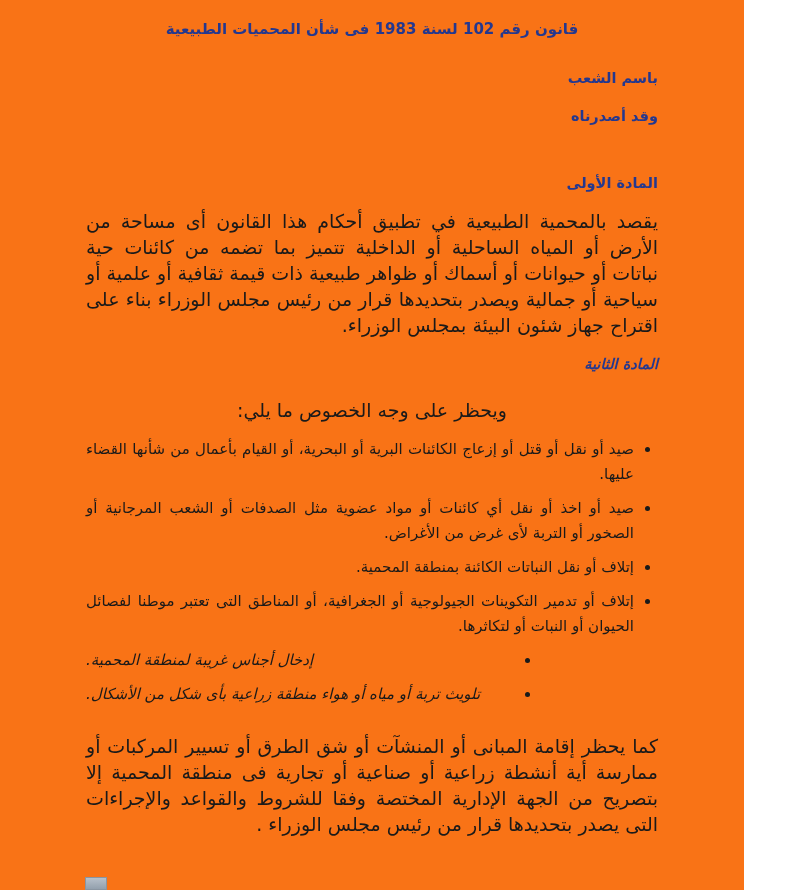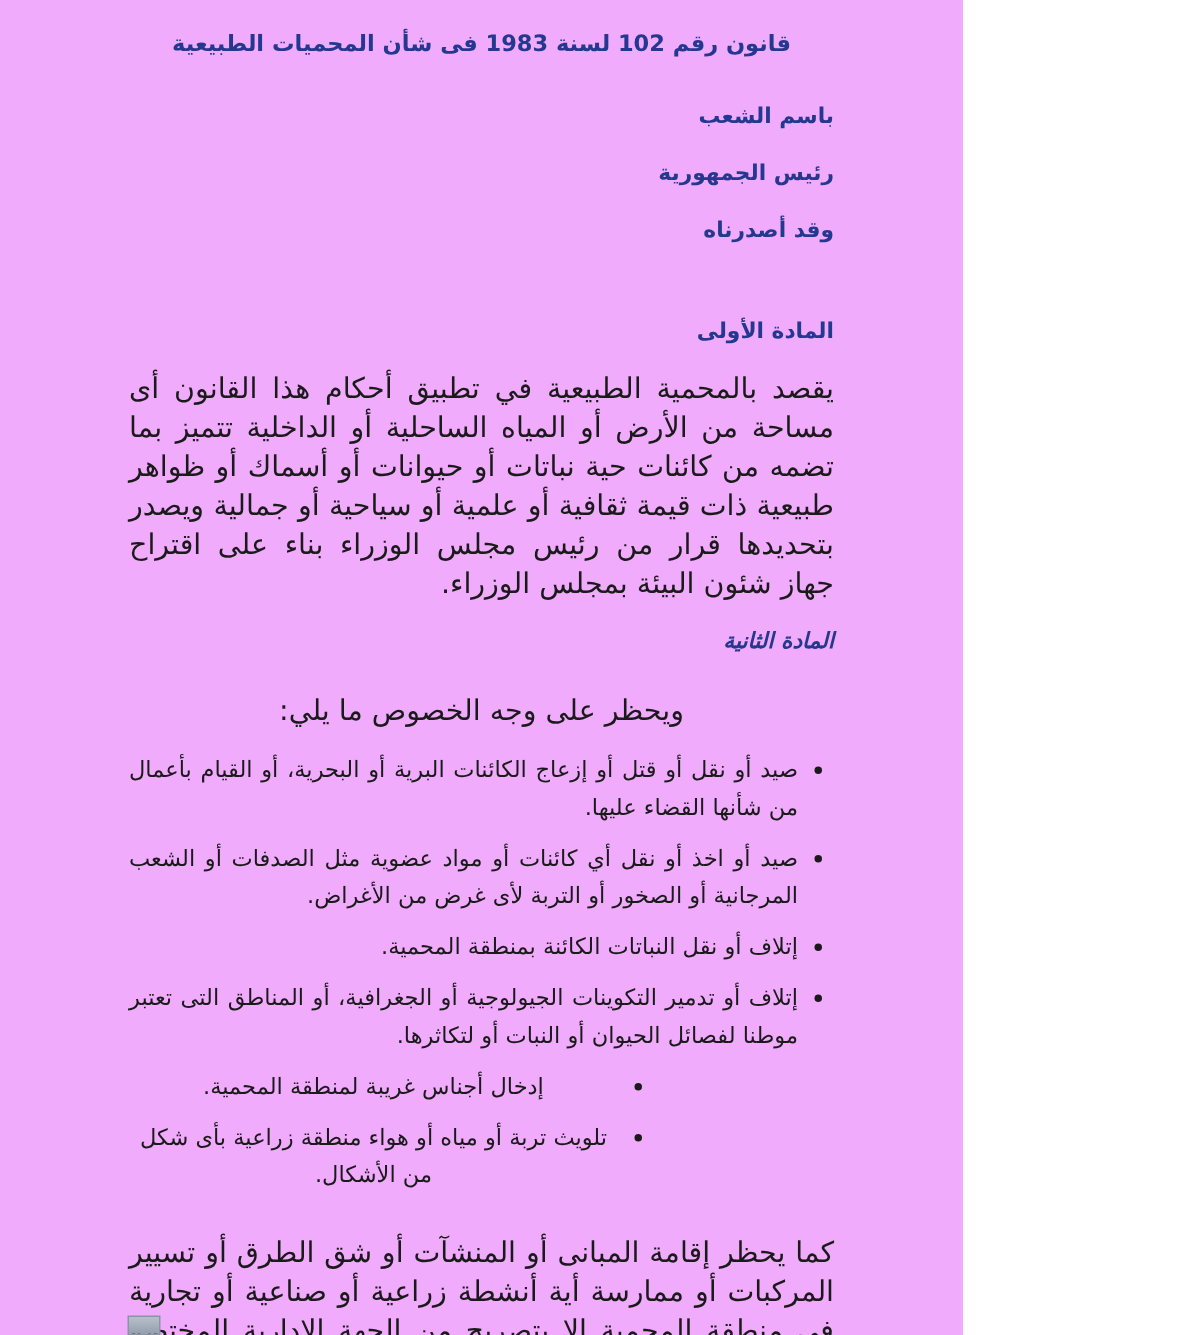--- a/index.html
+++ b/index.html
@@ -1,20 +1,20 @@
 <!DOCTYPE html>
 <html style="--heading-blue: #24388f; --body-text: #1a1a1a;"><head>
 <meta charset="utf-8">
 <style>
   html, body { margin: 0; padding: 0; background: #ffffff; }
   .page {
     position: relative;
-    width: 642px;
+    width: 744px;
     height: 890px;
-    background: #f0abfc;
+    background: #f97316;
     overflow: hidden;
     font-family: "DejaVu Sans", sans-serif;
   }
   .content {
     position: absolute;
     top: 0; left: 0; right: 0;
     padding: 18px 86px 0 86px;
     direction: rtl;
     text-align: right;
   }
@@ -60,21 +60,22 @@
   }
   .bullet-list li {
     color: var(--body-text, #1a1a1a);
     font-size: 15px;
     line-height: 25px;
     text-align: justify;
     margin: 0 0 9px 0;
   }
   .bullet-list li.deep {
     margin-right: 120px;
-    text-align: center;
+    text-align: left;
+    font-style: italic;
   }
   .body-par.closing { margin-top: 26px; }
   .bottom-fragment {
     position: absolute;
     left: 85px;
     top: 877px;
     width: 22px;
     height: 13px;
     background: linear-gradient(180deg, #b7c0ca 0%, #93a0ad 100%);
     border: 1px solid #8a95a1;
@@ -84,21 +85,20 @@
 </head>
 <body>
 
 <div class="page">
   <div class="content" lang="ar" dir="rtl">
 
     <h1 class="doc-title">قانون رقم 102 لسنة 1983 فى شأن المحميات الطبيعية</h1>
 
     <p class="preamble-line">باسم الشعب</p>
 
-    <p class="preamble-line">رئيس الجمهورية</p>
 
 
     <p class="preamble-line">وقد أصدرناه</p>
 
     <h2 class="article-heading">المادة الأولى</h2>
 
     <p class="body-par">يقصد بالمحمية الطبيعية في تطبيق أحكام هذا القانون أى مساحة من الأرض أو المياه الساحلية أو الداخلية تتميز بما تضمه من كائنات حية نباتات أو حيوانات أو أسماك أو ظواهر طبيعية ذات قيمة ثقافية أو علمية أو سياحية أو جمالية ويصدر بتحديدها قرار من رئيس مجلس الوزراء بناء على اقتراح جهاز شئون البيئة بمجلس الوزراء.</p>
 
     <h2 class="article-heading tight">المادة الثانية</h2>
 

